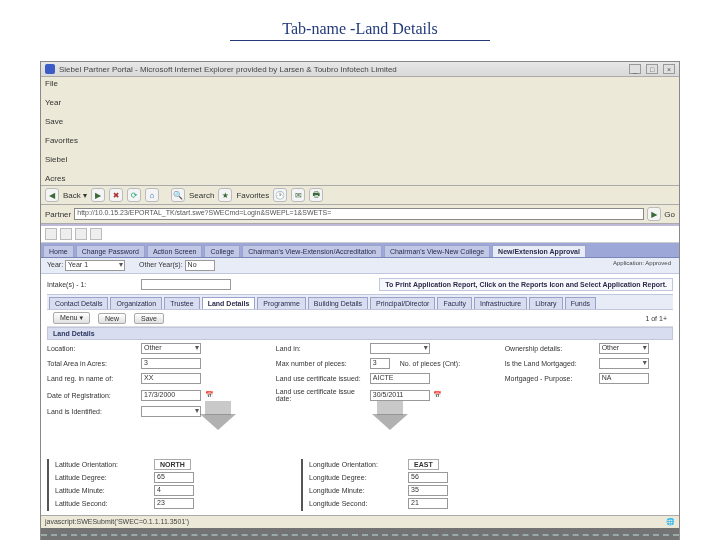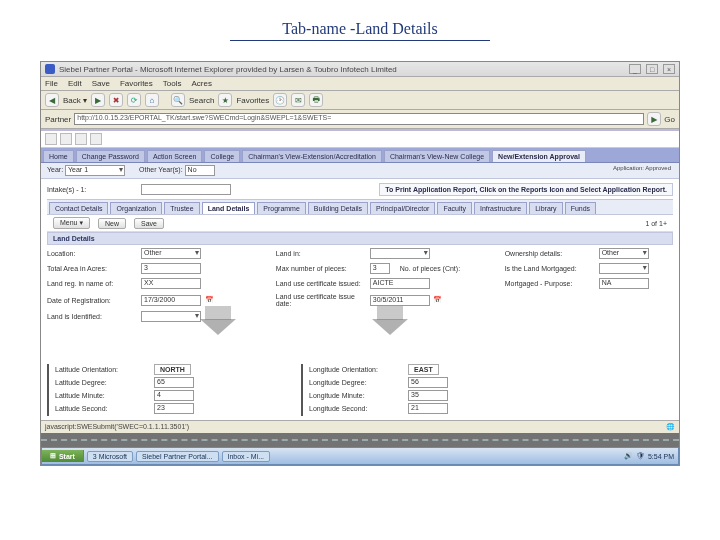--- a/index.html
+++ b/index.html
@@ -10,21 +10,21 @@
   .instruction .hl { color: #c00000; }
   .app { border: 1px solid #888; background: #737373; }
 
   
   .ie-title { background: linear-gradient(#e7e7e7,#d9d9d9); border-bottom: 1px solid #aaa; padding: 2px 4px; display: flex; align-items: center; gap: 4px; font-size: 8px; color: #444; }
   .ie-ico { width: 10px; height: 10px; background: #3a5cc4; border-radius: 2px; display: inline-block; }
   .ie-title .spacer { flex: 1; }
   .winbtn { width: 12px; height: 10px; background: #e0e0e0; border: 1px solid #999; margin-left: 1px; display: inline-flex; align-items: center; justify-content: center; font-size: 7px; color: #555; }
 
   
-  .ie-menu { background: #ece9d8; border-bottom: 1px solid #aaa; padding: 2px 4px; display: flex; gap: 10px; font-size: 8px; color: #333; }
+  .ie-menu { background: #ece9d8; border-bottom: 1px solid #aaa; padding: 2px 4px; display: flex; gap: 10px; font-size: 8px; color: #333; flex-direction: column; }
   .ie-tool { background: #ece9d8; border-bottom: 1px solid #aaa; padding: 2px 4px; display: flex; align-items: center; gap: 4px; font-size: 8px; color: #333; }
   .ie-btn { width: 14px; height: 14px; border: 1px solid #bbb; border-radius: 3px; background: #f4f4f4; display: flex; align-items: center; justify-content: center; font-size: 8px; color: #3a6a3a; }
   .addr { display: flex; align-items: center; gap: 3px; background: #ece9d8; border-bottom: 1px solid #aaa; padding: 2px 4px; font-size: 8px; }
   .addr-input { flex: 1; height: 12px; background: #fff; border: 1px solid #888; padding: 0 2px; font-size: 7px; color: #555; overflow: hidden; white-space: nowrap; }
 
   
   .banner-strip { background: linear-gradient(#f4f4f4,#e8e8e8); padding: 4px 6px; display: flex; align-items: flex-start; }
   .banner { background: #3f2f8a; color: #fff; font-size: 8px; padding: 3px 6px; }
   .hr-line { height: 2px; background: #bdb9d6; }
 
@@ -104,24 +104,24 @@
       <span class="ie-ico"></span>
       <span>Siebel Partner Portal - Microsoft Internet Explorer provided by Larsen &amp; Toubro Infotech Limited</span>
       <span class="spacer"></span>
       <span class="winbtn">_</span>
       <span class="winbtn">□</span>
       <span class="winbtn">×</span>
     </div>
 
     <div class="ie-menu">
       <span>File</span>
-      <span>Edit</span>
+      <span>Year</span>
       <span>Save</span>
       <span>Favorites</span>
-      <span>Tools</span>
+      <span>Siebel</span>
       <span>Acres</span>
     </div>
 
     <div class="ie-tool">
       <span class="ie-btn">◀</span>
       <span>Back ▾</span>
       <span class="ie-btn">▶</span>
       <span class="ie-btn" style="color:#a33">✖</span>
       <span class="ie-btn" style="color:#2a7">⟳</span>
       <span class="ie-btn" style="color:#26a">⌂</span>

